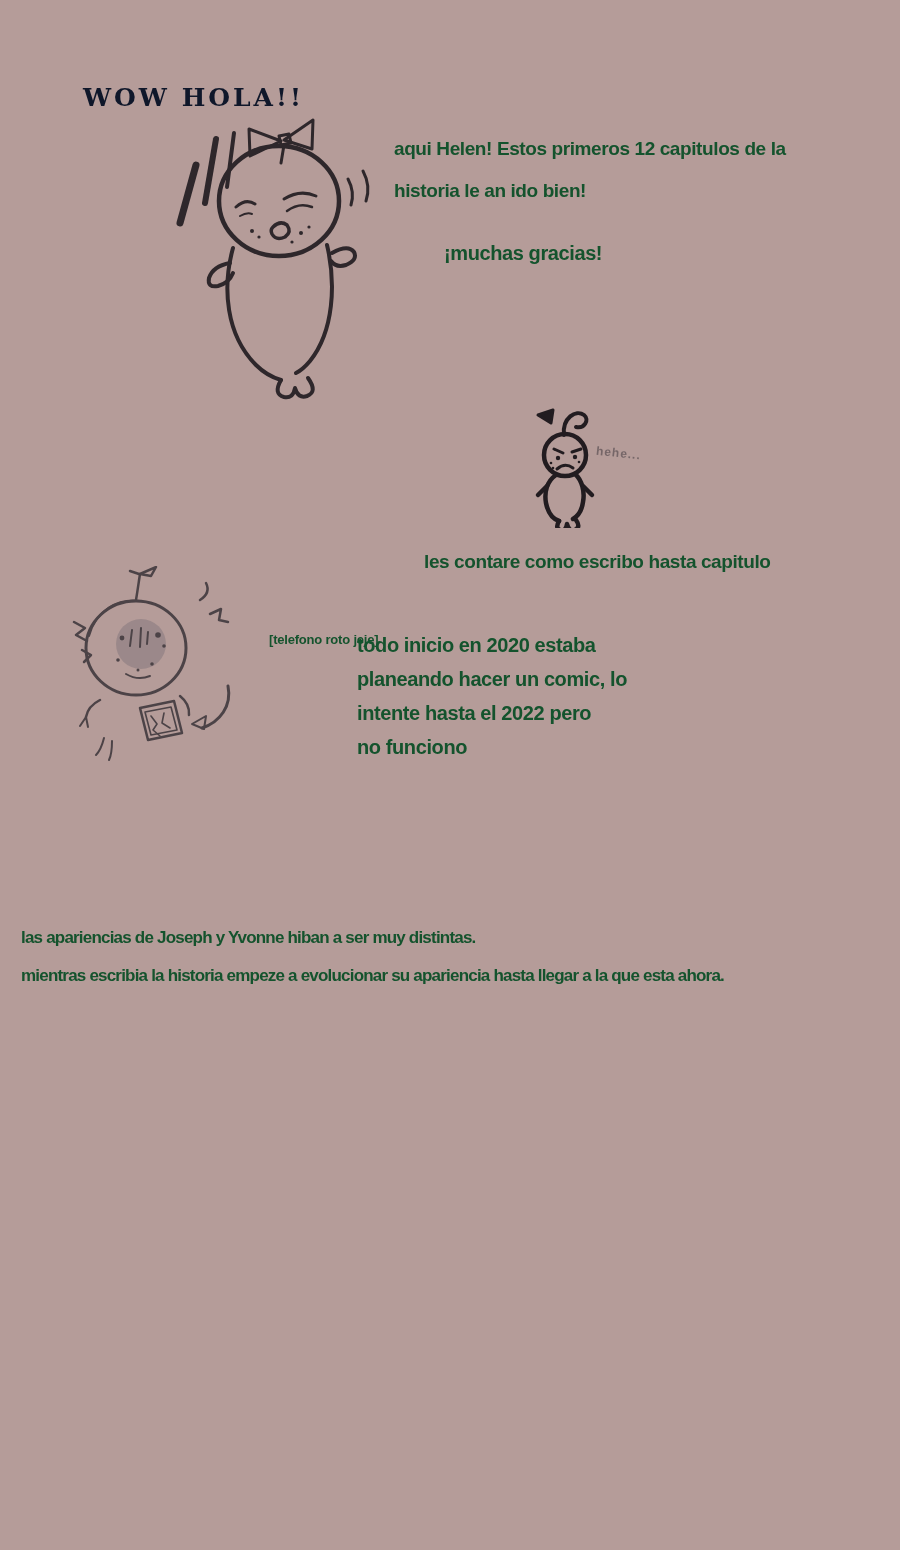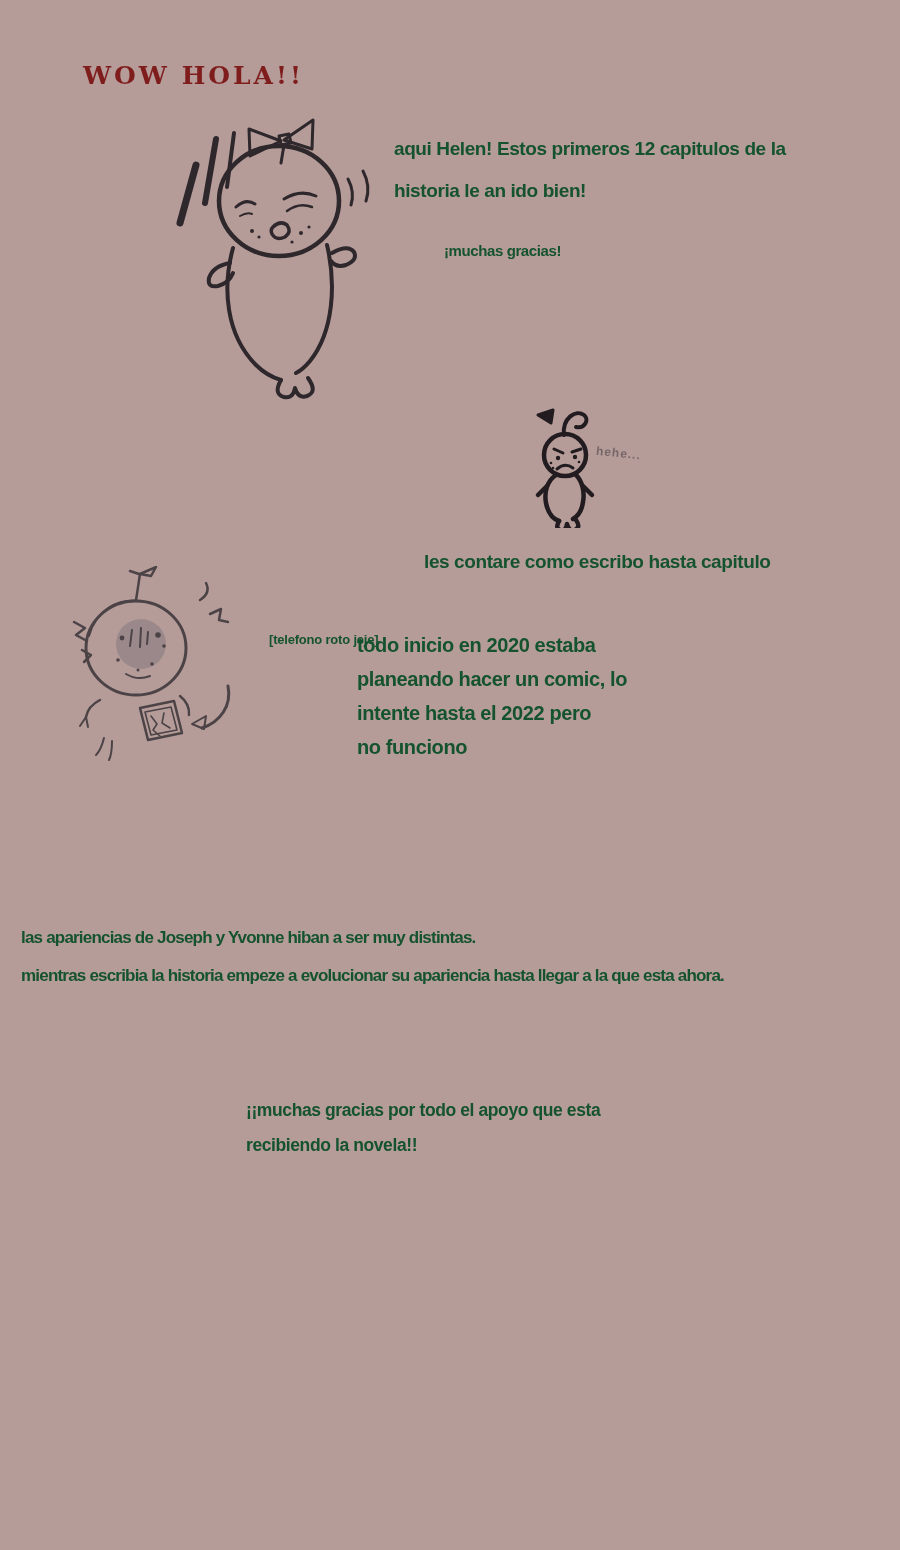--- a/index.html
+++ b/index.html
@@ -13,30 +13,30 @@
   .page{position:absolute;inset:0;}
   .note{
     position:absolute;
     color:#14532d;
     font-weight:700;
     white-space:pre-line;
     letter-spacing:-0.4px;
   }
   .title{
     position:absolute;
-    left:83px;top:61px;
+    left:83px;top:83px;
     font-family:"DejaVu Serif",serif;
     font-weight:700;
     font-size:25px;
     letter-spacing:3px;
-    color:#7f1d1d;
+    color:#0f172a;
     white-space:pre;
   }
   .intro      {left:394px;top:128px;font-size:19px;line-height:42px;}
-  .thanks     {left:444px;top:242px;font-size:15px;}
+  .thanks     {left:444px;top:242px;font-size:20px;}
   .struggle   {left:35px; top:428px;font-size:19px;line-height:46px;}
   .hehe       {left:596px;top:446px;font-size:12px;font-weight:700;
                color:rgba(66,58,64,0.55);letter-spacing:1px;
                transform:rotate(6deg);}
   .promise    {left:424px;top:551px;font-size:19px;}
   .phone-cap  {left:221px;top:632px;font-size:13px;letter-spacing:-0.2px;padding-left:48px;}
   .origin     {left:357px;top:628px;font-size:20px;line-height:34px;}
   .challenge  {left:16px; top:775px;font-size:16px;line-height:33px;}
   .appearance {left:21px; top:919px;font-size:17px;line-height:38px;letter-spacing:-0.8px;}
   .support    {left:246px;top:1093px;font-size:17.5px;line-height:35px;}
@@ -173,17 +173,15 @@
 
   <div class="note origin">todo inicio en 2020 estaba
 planeando hacer un comic, lo
 intente hasta el 2022 pero
 no funciono</div>
 
 
   <div class="note appearance">las apariencias de Joseph y Yvonne hiban a ser muy distintas.
 mientras escribia la historia empeze a evolucionar su apariencia hasta llegar a la que esta ahora.</div>
 
-  <div class="note support">¡¡muchas gracias por todo el apoyo que esta
-recibiendo la novela!!</div>
 
 
 </div>
 
 </body></html>

